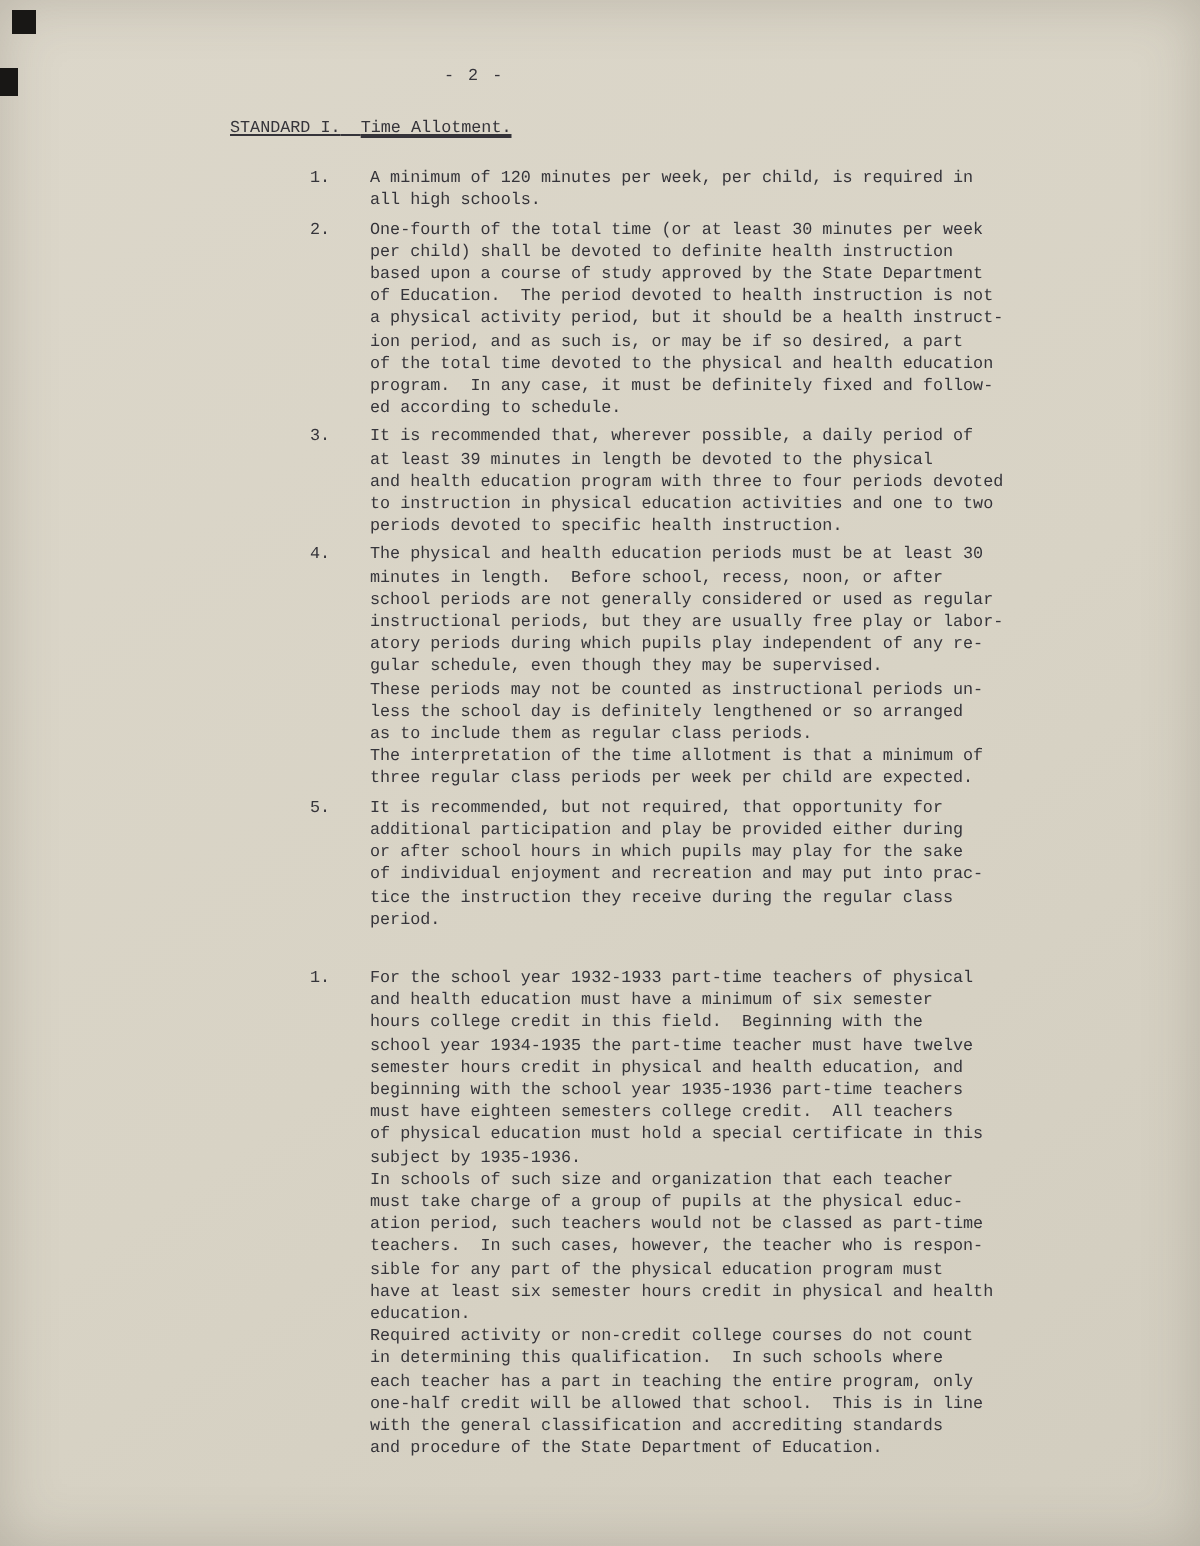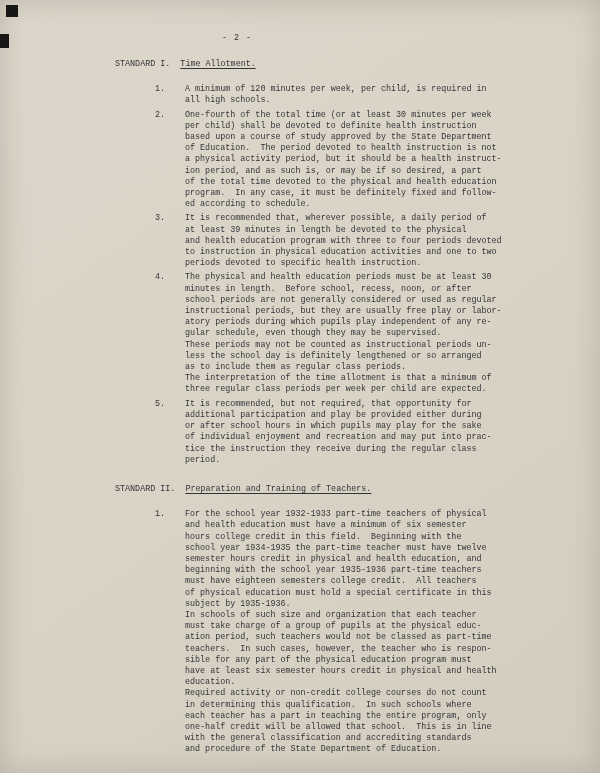--- a/index.html
+++ b/index.html
@@ -27,21 +27,21 @@
     width: 9px; height: 14px; background: #181715;
   }
   .page-number {
     position: absolute; top: 33px; left: 222px;
     letter-spacing: 1px;
   }
   .doc {
     position: absolute; top: 59px; left: 115px;
     width: 390px;
   }
-  .section-heading { margin: 0 0 14px 0; white-space: pre; }
+  .section-heading { margin: 0 0 14px 0; white-space: pre; text-decoration: underline; }
   .heading-title { text-decoration: underline; text-underline-offset: 2px; }
   .items { margin-left: 40px; }
   .item { display: flex; margin-bottom: 3px; }
   .item-number { width: 30px; flex: 0 0 30px; }
   .item-text { flex: 1; white-space: pre-wrap; width: 330px; }
   .section-2 { margin-top: 18px; }
 </style>
 </head>
 <body>
 
@@ -102,21 +102,20 @@
 additional participation and play be provided either during
 or after school hours in which pupils may play for the sake
 of individual enjoyment and recreation and may put into prac-
 tice the instruction they receive during the regular class
 period.</div>
         </div>
       </div>
     </div>
 
     <div class="section section-2">
-      <div class="section-heading"><span class="heading-label">STANDARD II.</span><span>  </span><span class="heading-title">Preparation and Training of Teachers.</span></div>
 
       <div class="items">
         <div class="item">
           <div class="item-number">1.</div>
           <div class="item-text">For the school year 1932-1933 part-time teachers of physical
 and health education must have a minimum of six semester
 hours college credit in this field.  Beginning with the
 school year 1934-1935 the part-time teacher must have twelve
 semester hours credit in physical and health education, and
 beginning with the school year 1935-1936 part-time teachers

